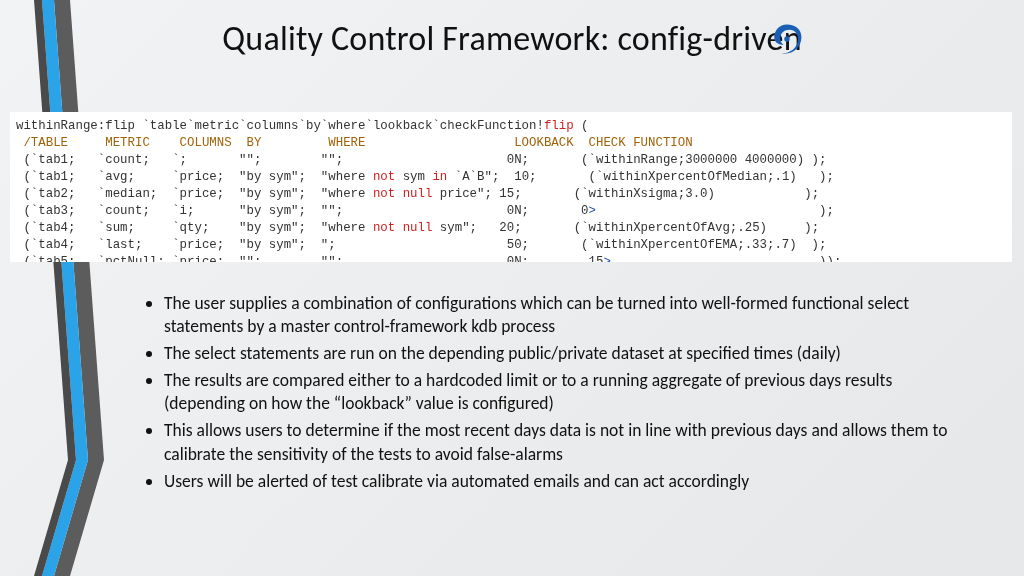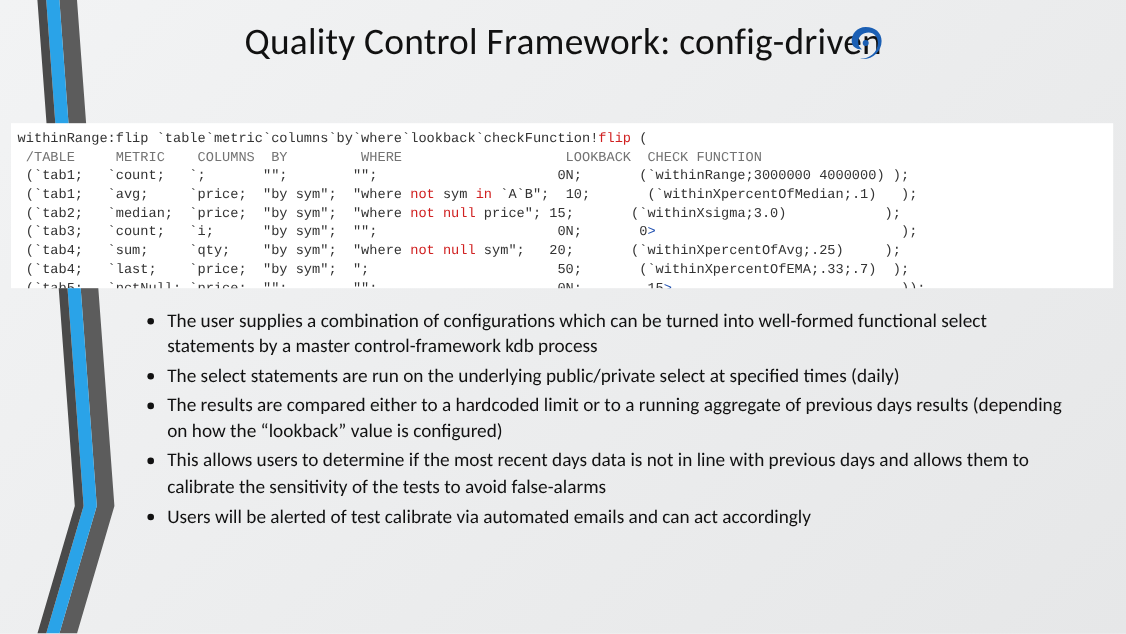--- a/index.html
+++ b/index.html
@@ -53,33 +53,33 @@
     padding: 6px 6px 6px 6px;
     box-sizing: border-box;
     font-family: Consolas, "Courier New", monospace;
     font-size: 12.4px;
     line-height: 17px;
     white-space: pre;
     overflow: hidden;
     color: #333;
   }
   .kw-red   { color: #d02020; text-align: right; }
-  .kw-grey  { color: #737373; }
+  .kw-grey  { color: #a16207; }
   .kw-blue  { color: #2050b0; }
   .bullets {
     position: absolute;
     top: 280px;
     left: 130px;
     width: 840px;
     font-size: 17.5px;
     line-height: 1.32;
     color: #111;
   }
   .bullets ul {
-    margin: 0;
+    margin: 12px;
     padding-left: 22px;
   }
   .bullets li {
     margin-bottom: 4px;
   }
 </style>
 </head>
 <body>
 
 <div class="slide">
@@ -106,20 +106,20 @@
 <span><span> (`tab1;   `avg;     `price;  "by sym";  "where </span><span class="kw-red">not</span><span> sym </span><span class="kw-red">in</span><span> `A`B";  10;       (`withinXpercentOfMedian;.1)   );</span></span>
 <span><span> (`tab2;   `median;  `price;  "by sym";  "where </span><span class="kw-red">not</span><span> </span><span class="kw-red">null</span><span> price"; 15;       (`withinXsigma;3.0)            );</span></span>
 <span><span> (`tab3;   `count;   `i;      "by sym";  "";                      0N;       0</span><span class="kw-blue">&gt;</span><span>                              );</span></span>
 <span><span> (`tab4;   `sum;     `qty;    "by sym";  "where </span><span class="kw-red">not</span><span> </span><span class="kw-red">null</span><span> sym";   20;       (`withinXpercentOfAvg;.25)     );</span></span>
 <span> (`tab4;   `last;    `price;  "by sym";  ";                       50;       (`withinXpercentOfEMA;.33;.7)  );</span>
 <span><span> (`tab5;   `pctNull; `price;  "";        "";                      0N;       .15</span><span class="kw-blue">&gt;</span><span>                            ));</span></span></div>
 
   <div class="bullets">
     <ul>
       <li>The user supplies a combination of configurations which can be turned into well-formed functional select statements by a master control-framework kdb process</li>
-      <li>The select statements are run on the underlying public/private select at specified times (daily)</li>
+      <li>The select statements are run on the depending public/private dataset at specified times (daily)</li>
       <li>The results are compared either to a hardcoded limit or to a running aggregate of previous days results (depending on how the “lookback” value is configured)</li>
       <li>This allows users to determine if the most recent days data is not in line with previous days and allows them to calibrate the sensitivity of the tests to avoid false-alarms</li>
       <li>Users will be alerted of test calibrate via automated emails and can act accordingly</li>
     </ul>
   </div>
 
 </div>
 
 </body></html>

